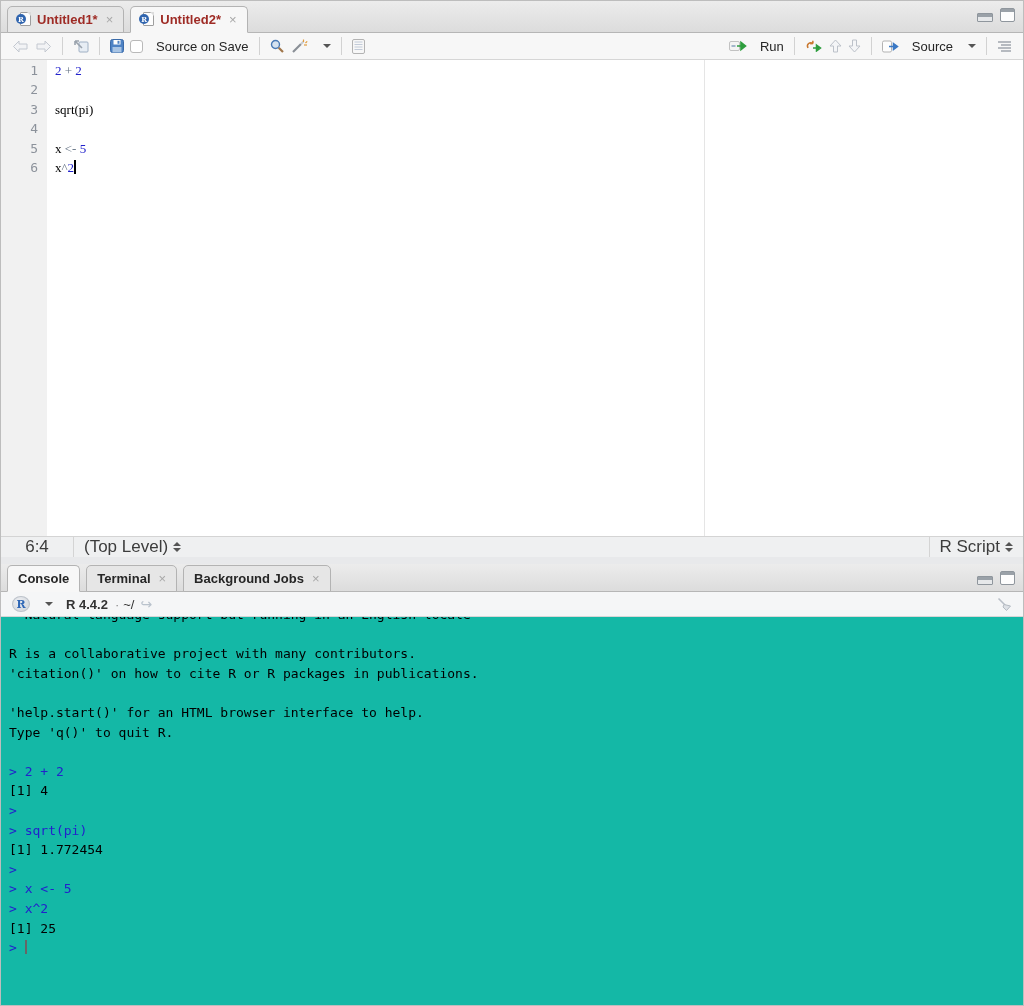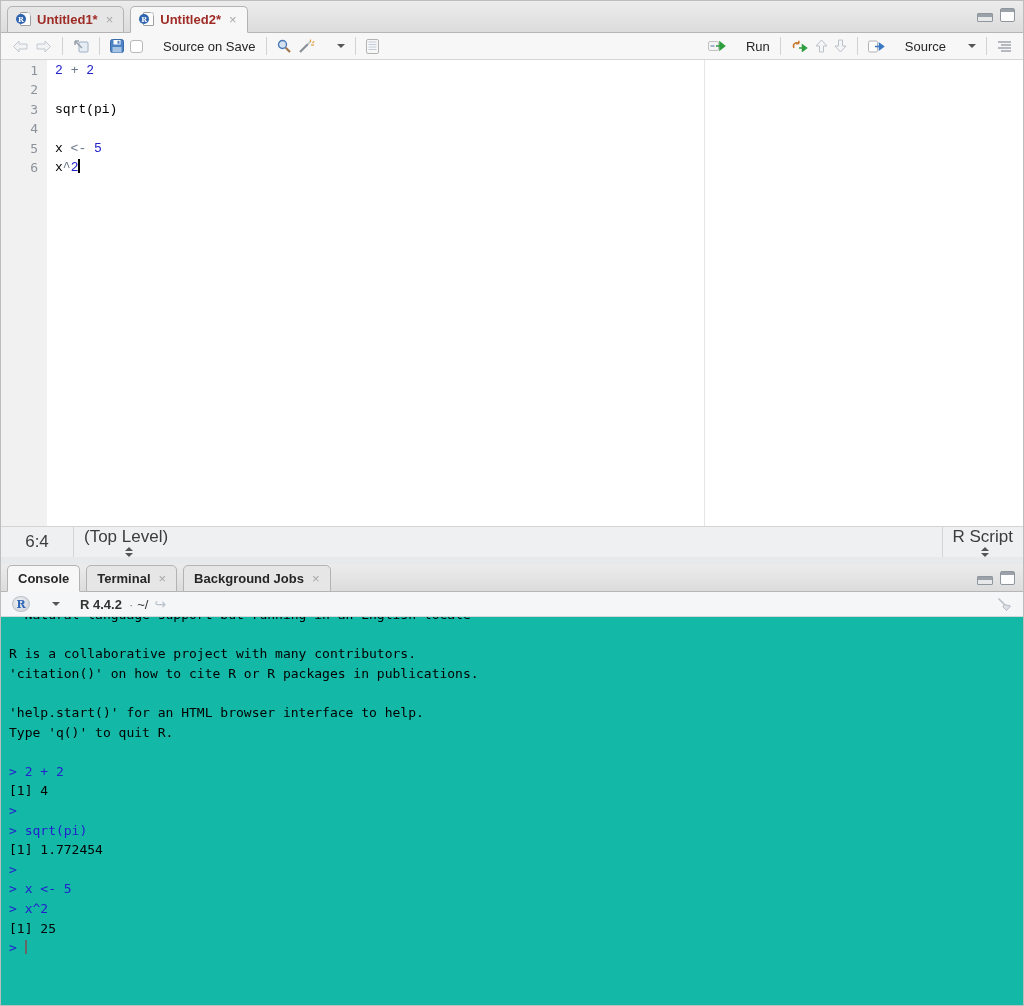--- a/index.html
+++ b/index.html
@@ -69,60 +69,60 @@
   
   .toolbar {
     display:flex; align-items:center;
     background:#f7f7f7;
     border-bottom:1px solid #d6d6d6;
     padding:0 8px;
     flex:0 0 27px;
     font-size:13px; color:#262626;
   }
   .tb-sep { width:1px; height:18px; background:#d2d2d2; margin:0 7px; flex:0 0 auto; }
-  .tb-btn { display:flex; align-items:center; gap:20px; padding:2px 3px; border-radius:3px; }
+  .tb-btn { display:flex; align-items:center; gap:13px; padding:2px 3px; border-radius:3px; }
   .caret-down { width:0; height:0; border-left:4px solid transparent; border-right:4px solid transparent;
                 border-top:4px solid #555; margin-left:2px; }
   .checkbox-box { width:13px; height:13px; background:#fff; border:1px solid #b9b9b9; border-radius:3px; }
   .updown { display:inline-flex; flex-direction:column; gap:2px; margin-left:5px; }
   .updown i { display:block; width:0; height:0; border-left:4px solid transparent; border-right:4px solid transparent; }
   .updown .u { border-bottom:4px solid #555; }
   .updown .d { border-top:4px solid #555; }
 
   
   #editor-pane { flex:0 0 556px; display:flex; flex-direction:column; position:relative; background:#fff; }
   #editor-tabbar { flex:0 0 32px; }
   #editor-body { flex:1 1 auto; display:flex; position:relative; overflow:hidden; background:#fff; }
   #editor-gutter {
     flex:0 0 46px; background:#f1f1f1;
     font-family:"DejaVu Sans Mono", monospace;
     font-size:13px; line-height:19.4px; color:#8c929b;
     text-align:right; padding:1px 9px 0 0;
   }
   #editor-code {
     flex:1 1 auto;
-    font-family:Liberation Mono, monospace;
+    font-family:Liberation Serif, serif;
     font-size:13px; line-height:19.4px;
     padding:1px 16px 0 8px; color:#000;
   }
   .code-line { white-space:pre; min-height:19.4px; }
   .tk-number   { color:var(--number-blue,#2222cc); }
   .tk-operator { color:var(--operator-gray,#687687); }
   .tk-plain    { color:#000; }
   #margin-line { position:absolute; left:703px; top:0; bottom:0; width:1px; background:#e5e5e5; }
   .caret-editor { display:inline-block; width:2px; height:14px; background:#000; vertical-align:-2px; }
 
   
   #editor-statusbar {
     flex:0 0 20px; background:#eff0f1; border-top:1px solid #d4d4d4;
     display:flex; align-items:center; font-size:17px; color:#3c3c3c;
   }
   #status-pos { flex:0 0 72px; text-align:center; }
   .status-sep { width:1px; align-self:stretch; background:#d4d4d4; }
-  .status-group { display:flex; align-items:center; padding:0 10px;flex-direction:column; }
+  .status-group { display:flex; align-items:center; padding:0 10px; }
   #editor-statusbar .spacer { flex:1 1 auto; }
 
   
   #splitter { flex:0 0 7px; background:#e8e9eb; }
 
   
   #console-pane { flex:1 1 auto; display:flex; flex-direction:column; position:relative; background:#fff; }
   #console-tabbar { flex:0 0 28px; }
   #console-toolbar { flex:0 0 25px; background:#f5f6f7; }
   .r-logo {

